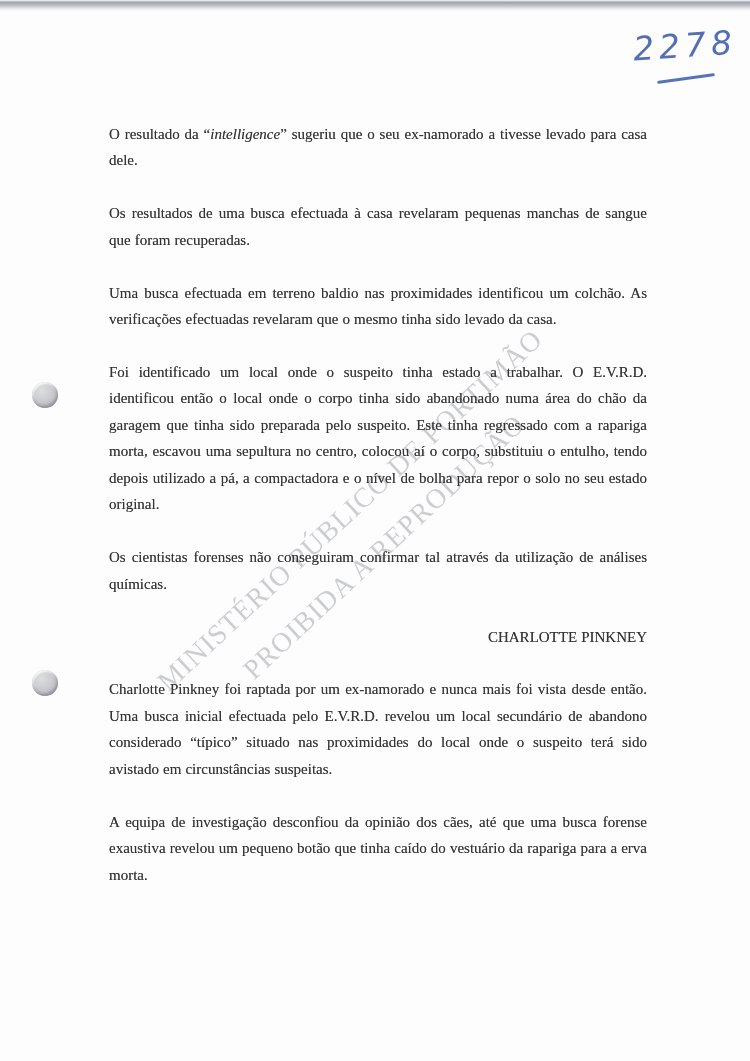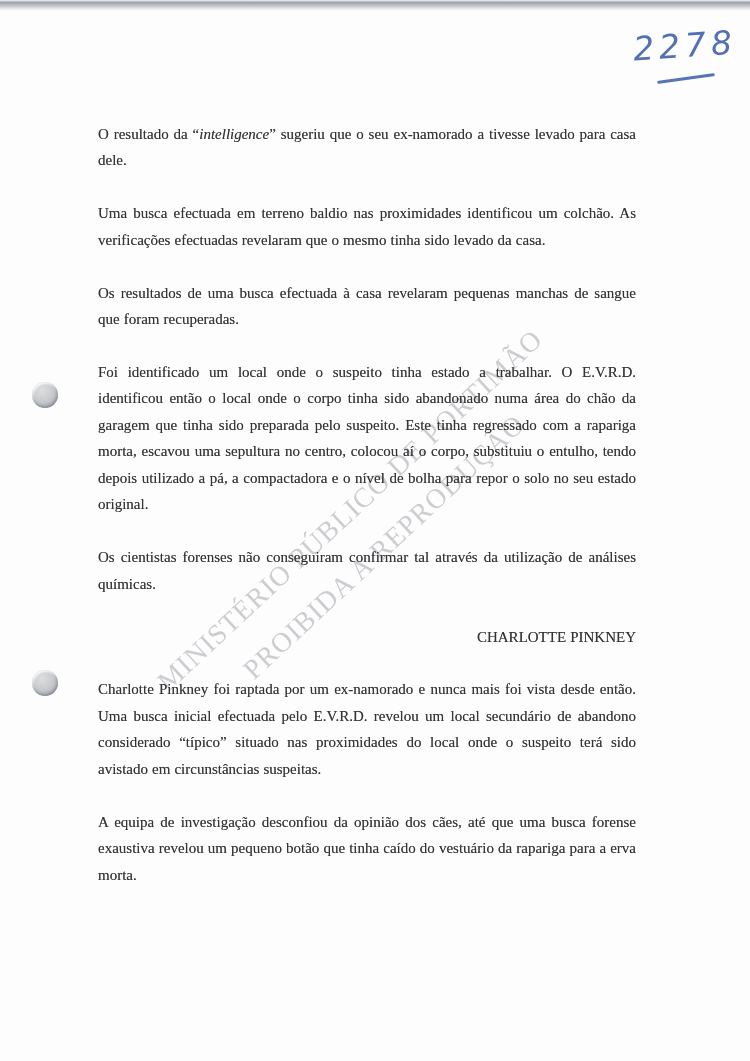--- a/index.html
+++ b/index.html
@@ -79,21 +79,21 @@
     letter-spacing: 1px;
     line-height: 50px;
     white-space: nowrap;
     pointer-events: none;
     user-select: none;
   }
 
   
   .content {
     position: absolute;
-    left: 98px;
+    left: 109px;
     top: 121px;
     width: 538px;
     font-size: 15px;
     line-height: 26.45px;
     text-align: justify;
     color: #343434;
     text-shadow: 0 0 0.5px rgba(70,70,70,0.65);
     word-spacing: 0.02em;
     font-family: Liberation Serif, serif;
   }
@@ -119,23 +119,23 @@
   <div class="punch punch-bottom"></div>
 
   <div class="watermark">
     <div>MINISTÉRIO PÚBLICO DE PORTIMÃO</div>
     <div>PROIBIDA A REPRODUÇÃO</div>
   </div>
 
   <div class="content">
     <p><span>O resultado da “</span><i>intelligence</i><span>” sugeriu que o seu ex-namorado a tivesse levado para casa dele.</span></p>
 
+    <p>Os resultados de uma busca efectuada à casa revelaram pequenas manchas de sangue que foram recuperadas.</p>
+
     <p>Uma busca efectuada em terreno baldio nas proximidades identificou um colchão. As verificações efectuadas revelaram que o mesmo tinha sido levado da casa.</p>
-
-    <p>Os resultados de uma busca efectuada à casa revelaram pequenas manchas de sangue que foram recuperadas.</p>
 
 
     <p>Foi identificado um local onde o suspeito tinha estado a trabalhar. O E.V.R.D. identificou então o local onde o corpo tinha sido abandonado numa área do chão da garagem que tinha sido preparada pelo suspeito. Este tinha regressado com a rapariga morta, escavou uma sepultura no centro, colocou aí o corpo, substituiu o entulho, tendo depois utilizado a pá, a compactadora e o nível de bolha para repor o solo no seu estado original.</p>
 
     <p>Os cientistas forenses não conseguiram confirmar tal através da utilização de análises químicas.</p>
 
     <p class="heading">CHARLOTTE PINKNEY</p>
 
     <p>Charlotte Pinkney foi raptada por um ex-namorado e nunca mais foi vista desde então. Uma busca inicial efectuada pelo E.V.R.D. revelou um local secundário de abandono considerado “típico” situado nas proximidades do local onde o suspeito terá sido avistado em circunstâncias suspeitas.</p>
 

